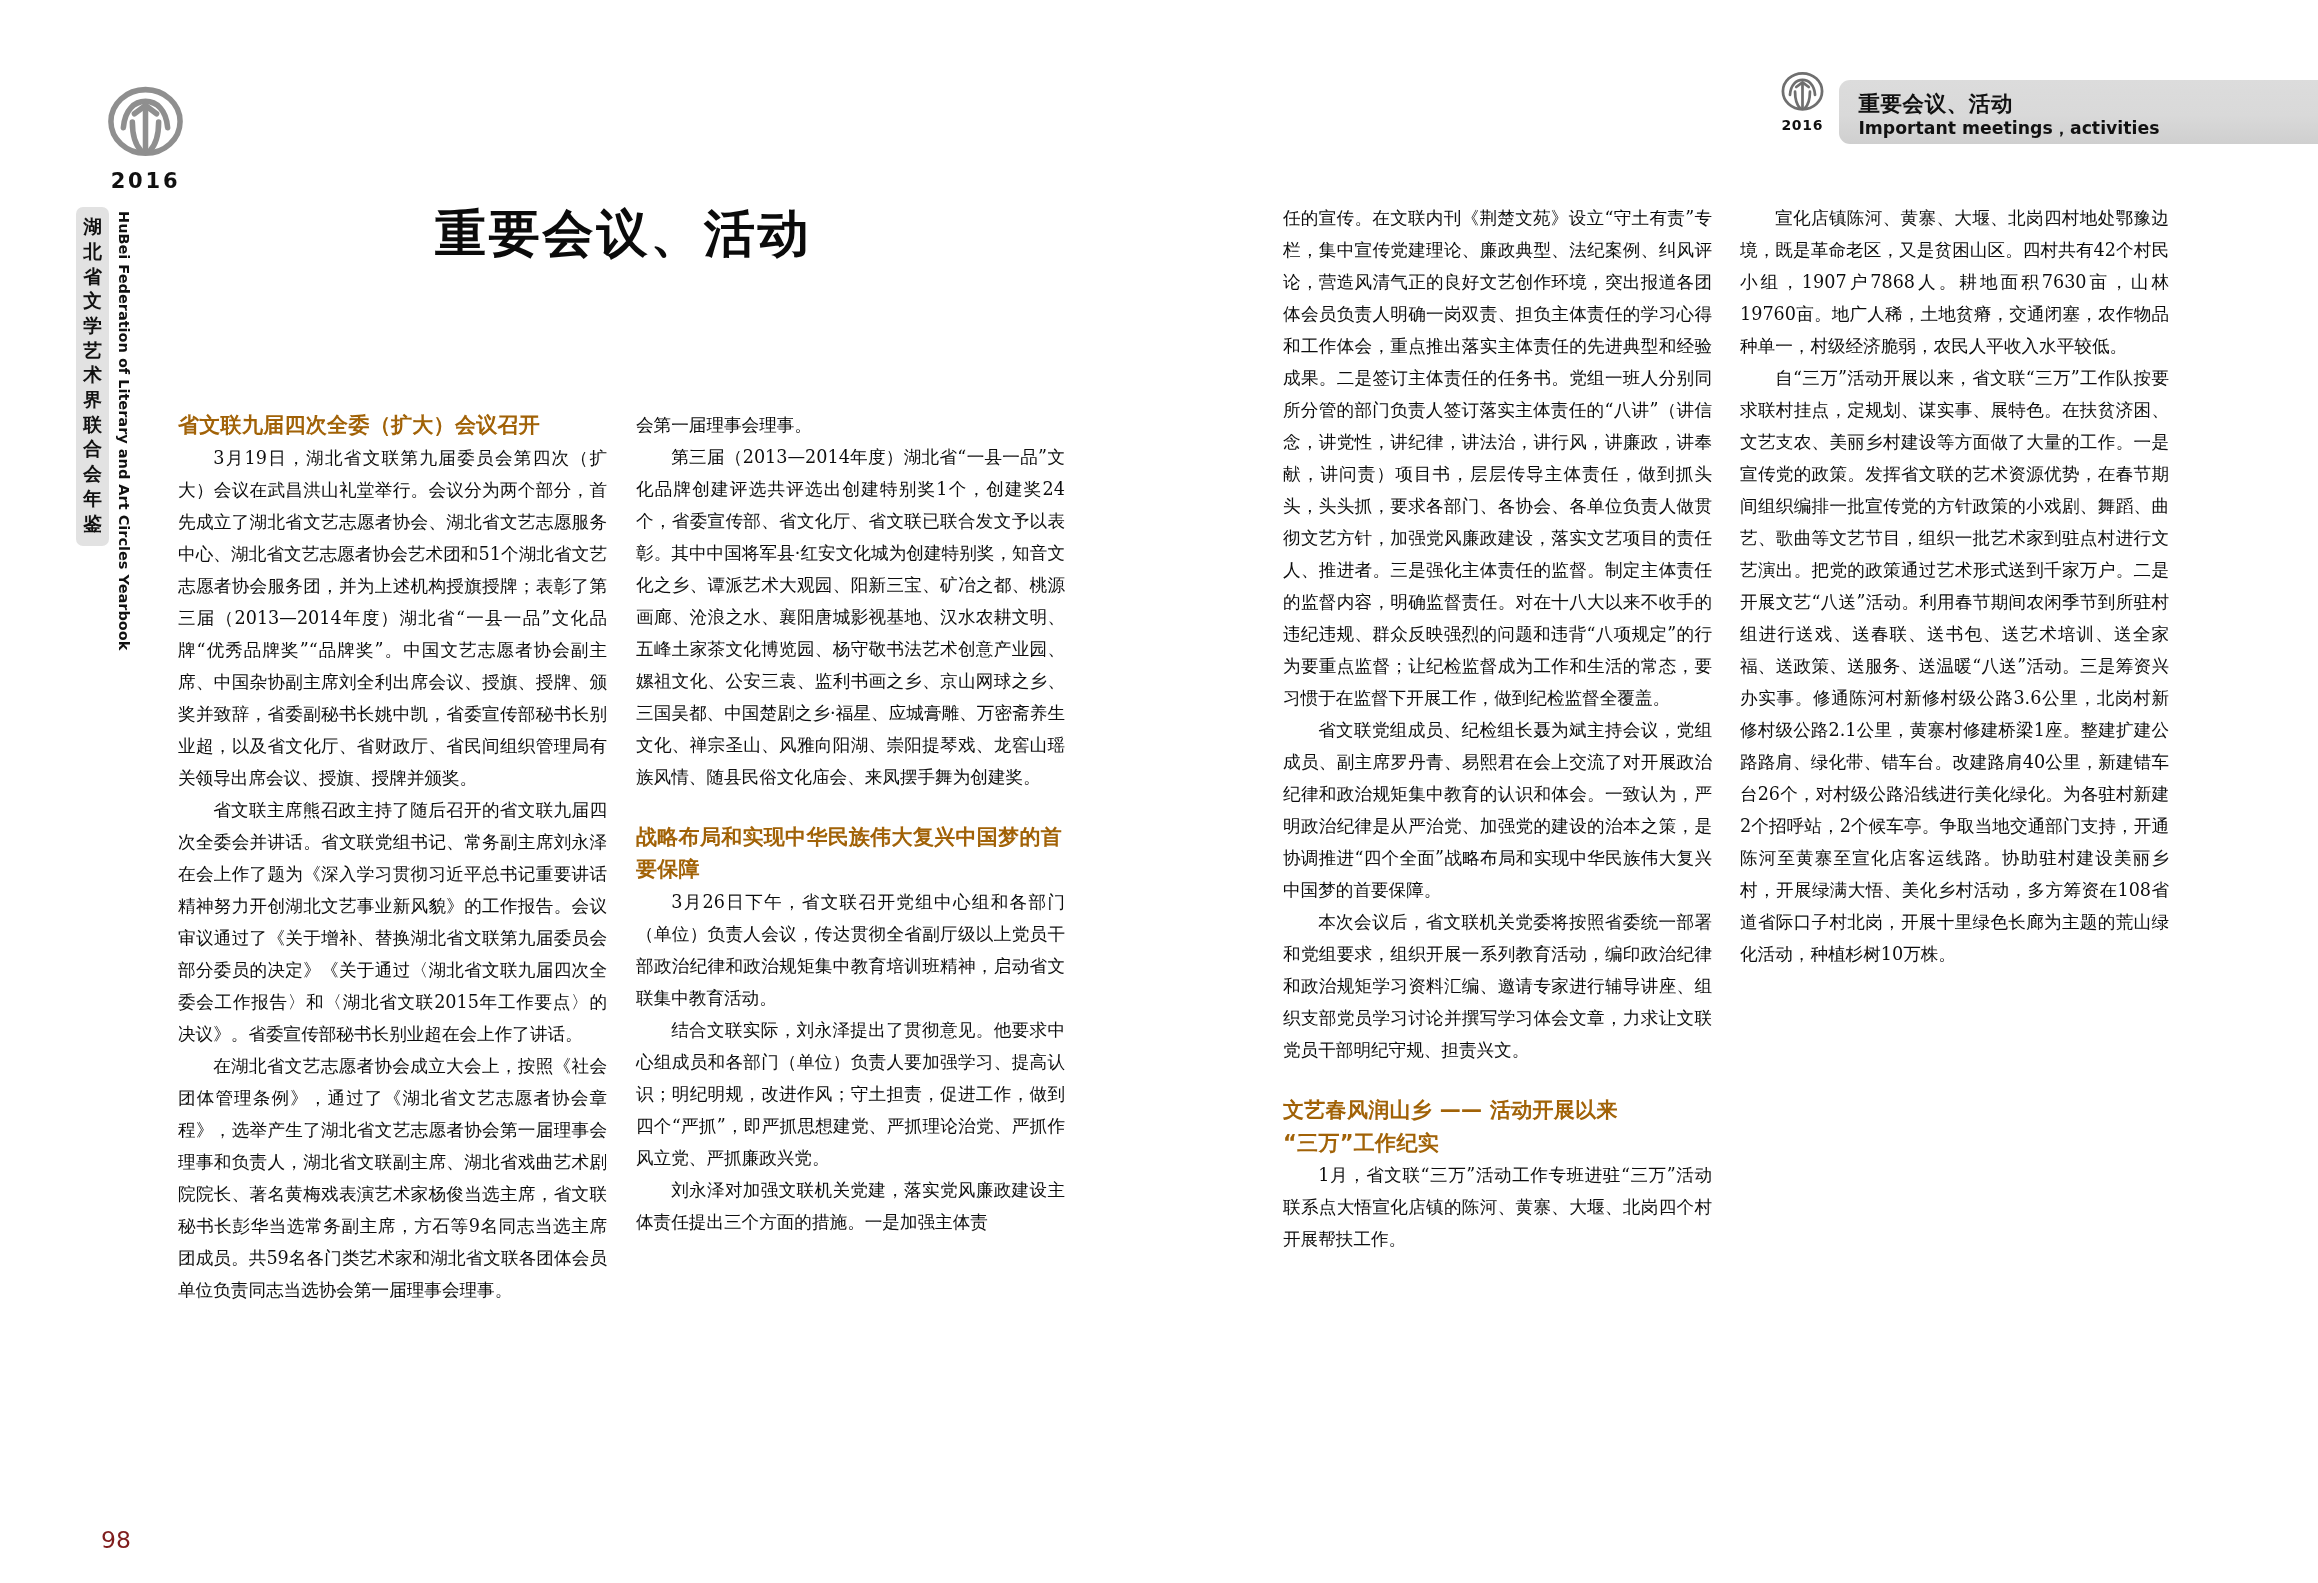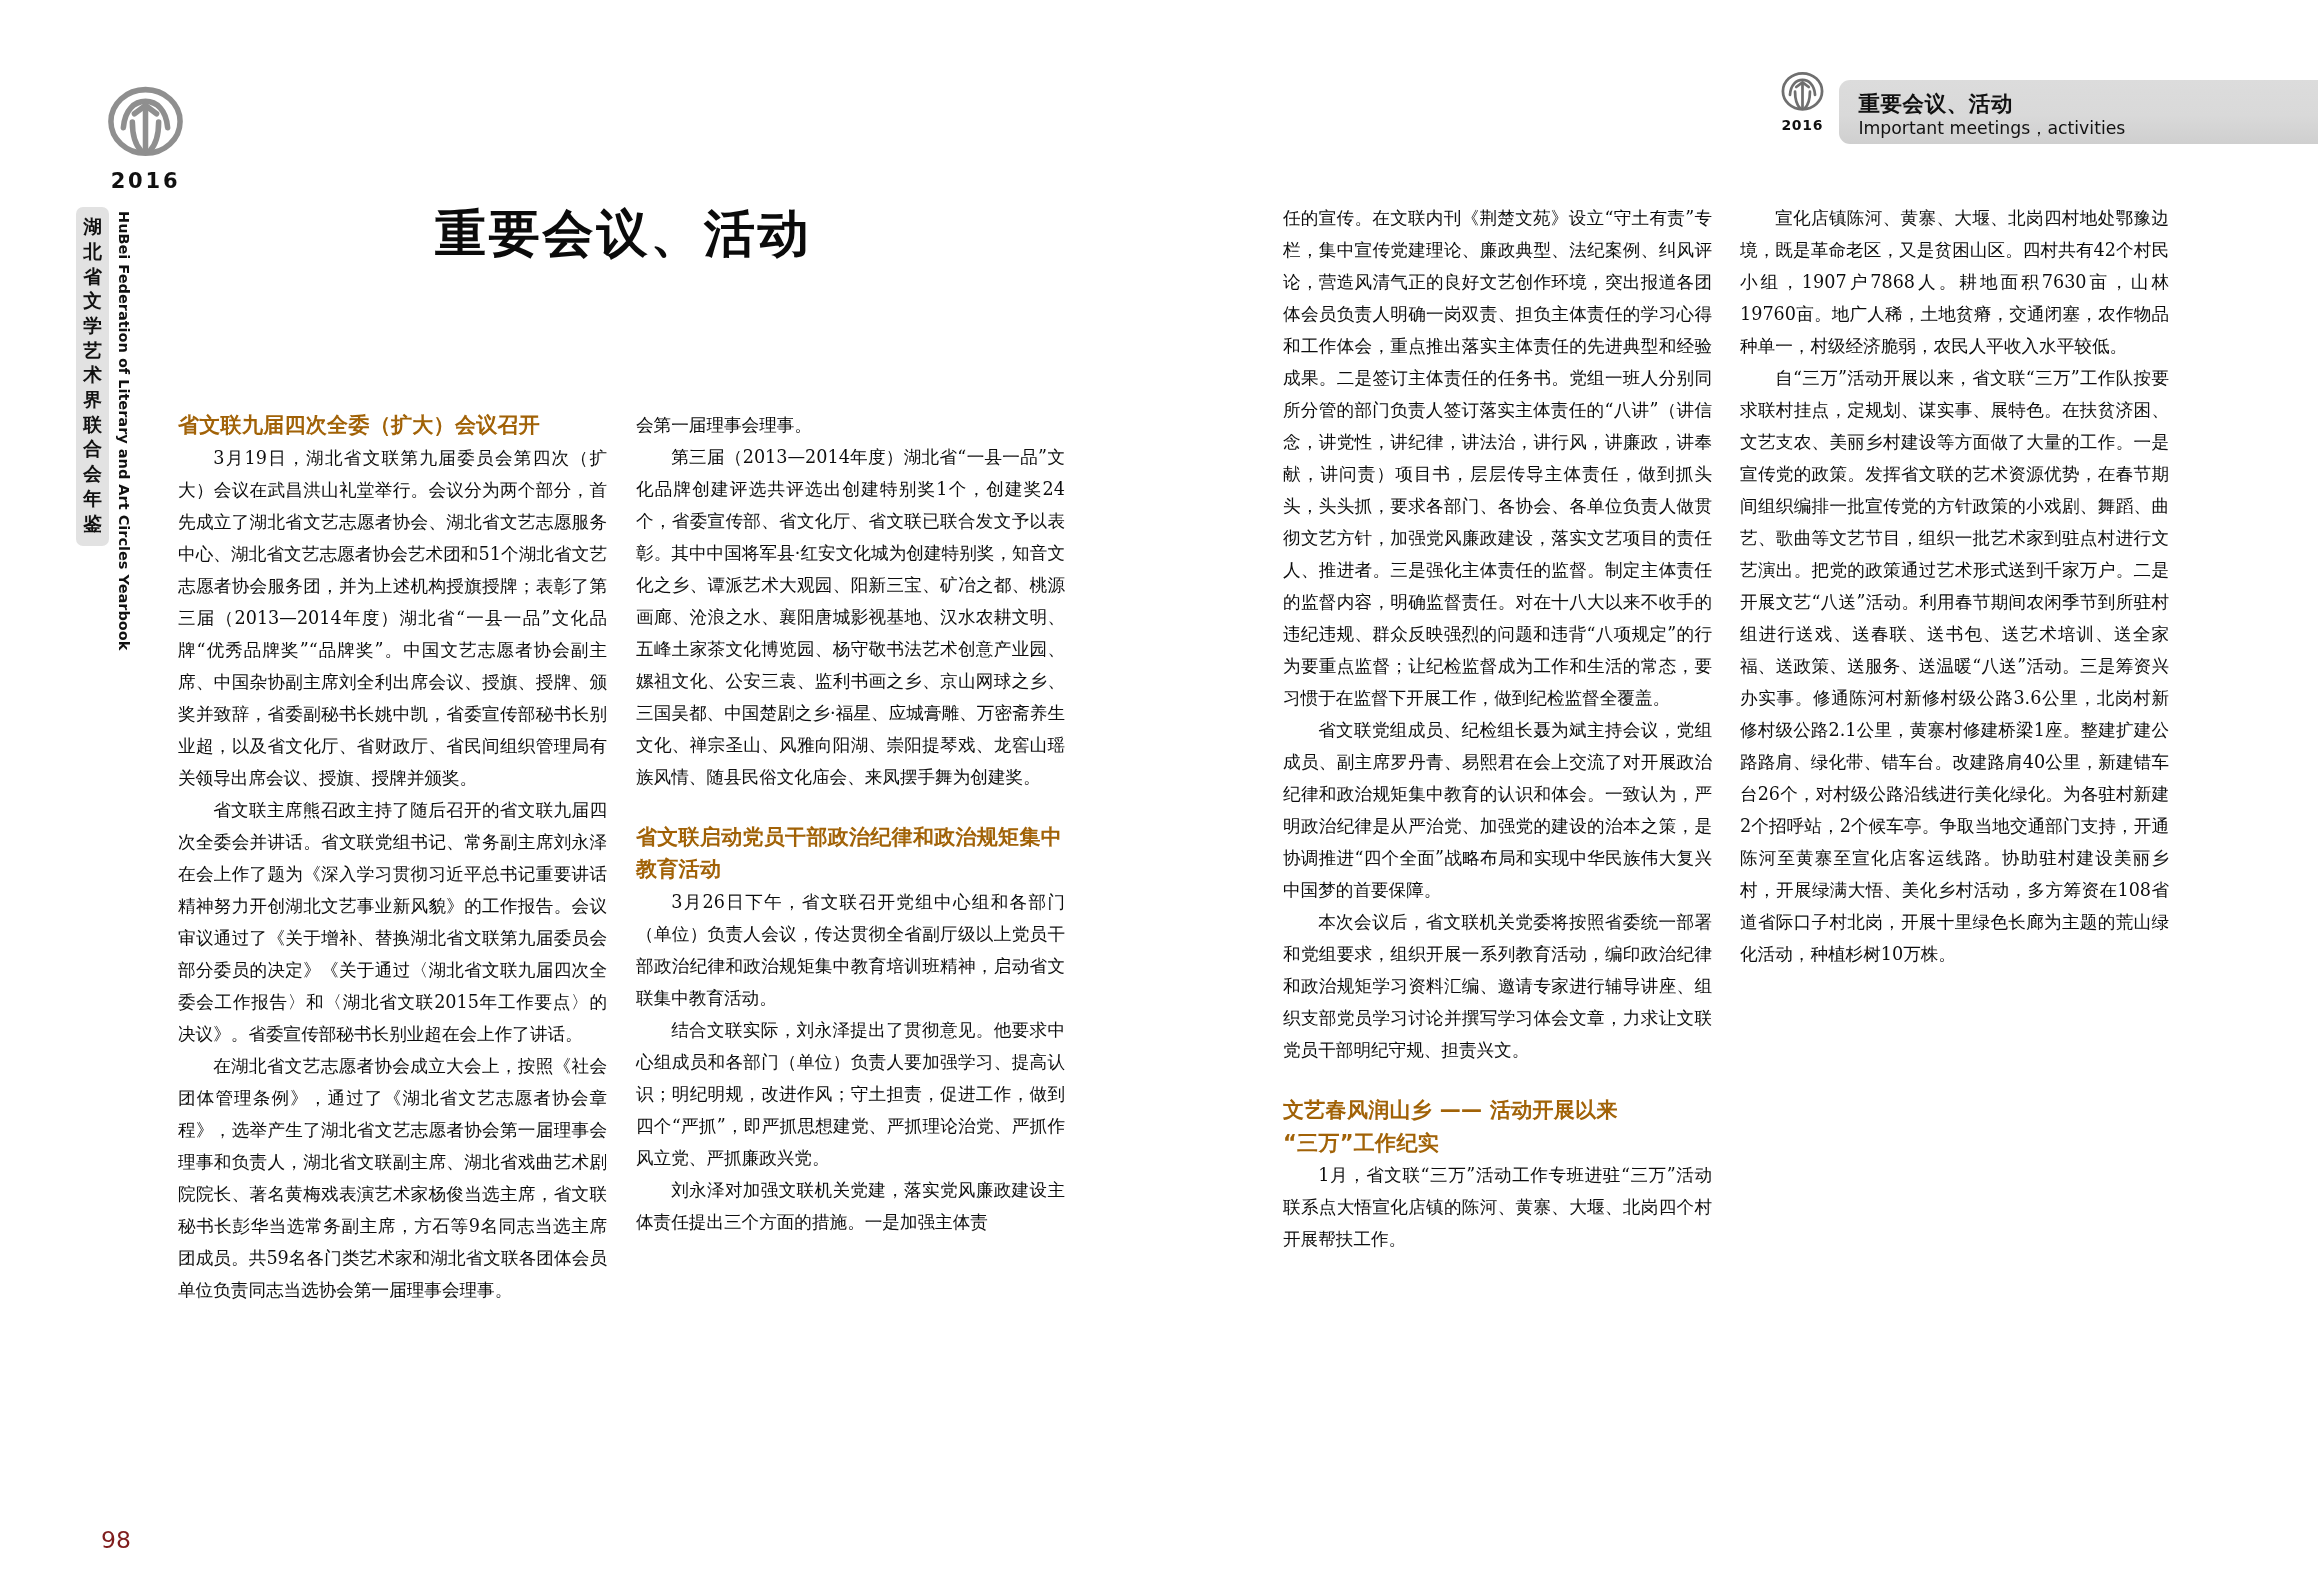--- a/index.html
+++ b/index.html
@@ -133,21 +133,21 @@
     font-weight: bold;
     font-size: 21.4px;
     color: #111;
     letter-spacing: 0.7px;
   }
   .rp-band .en {
     position: absolute;
     left: 19.4px;
     top: 36px;
     font-family: "DejaVu Sans", sans-serif;
-    font-weight: normal;
+    font-weight: bold;
     font-size: 17.3px;
     color: #111;
     letter-spacing: 0px;
   }
 
   
   .section-title {
     position: absolute;
     left: 435px;
     top: 200px;
@@ -253,21 +253,21 @@
     <div class="col" id="col1">
       <h2 class="first">省文联九届四次全委（扩大）会议召开</h2>
       <p>3月19日，湖北省文联第九届委员会第四次（扩大）会议在武昌洪山礼堂举行。会议分为两个部分，首先成立了湖北省文艺志愿者协会、湖北省文艺志愿服务中心、湖北省文艺志愿者协会艺术团和51个湖北省文艺志愿者协会服务团，并为上述机构授旗授牌；表彰了第三届（2013—2014年度）湖北省“一县一品”文化品牌“优秀品牌奖”“品牌奖”。中国文艺志愿者协会副主席、中国杂协副主席刘全利出席会议、授旗、授牌、颁奖并致辞，省委副秘书长姚中凯，省委宣传部秘书长别业超，以及省文化厅、省财政厅、省民间组织管理局有关领导出席会议、授旗、授牌并颁奖。</p>
       <p>省文联主席熊召政主持了随后召开的省文联九届四次全委会并讲话。省文联党组书记、常务副主席刘永泽在会上作了题为《深入学习贯彻习近平总书记重要讲话精神努力开创湖北文艺事业新风貌》的工作报告。会议审议通过了《关于增补、替换湖北省文联第九届委员会部分委员的决定》《关于通过〈湖北省文联九届四次全委会工作报告〉和〈湖北省文联2015年工作要点〉的决议》。省委宣传部秘书长别业超在会上作了讲话。</p>
       <p>在湖北省文艺志愿者协会成立大会上，按照《社会团体管理条例》，通过了《湖北省文艺志愿者协会章程》，选举产生了湖北省文艺志愿者协会第一届理事会理事和负责人，湖北省文联副主席、湖北省戏曲艺术剧院院长、著名黄梅戏表演艺术家杨俊当选主席，省文联秘书长彭华当选常务副主席，方石等9名同志当选主席团成员。共59名各门类艺术家和湖北省文联各团体会员单位负责同志当选协会第一届理事会理事。</p>
     </div>
 
     <div class="col" id="col2">
       <p class="noindent">会第一届理事会理事。</p>
       <p>第三届（2013—2014年度）湖北省“一县一品”文化品牌创建评选共评选出创建特别奖1个，创建奖24个，省委宣传部、省文化厅、省文联已联合发文予以表彰。其中中国将军县·红安文化城为创建特别奖，知音文化之乡、谭派艺术大观园、阳新三宝、矿冶之都、桃源画廊、沧浪之水、襄阳唐城影视基地、汉水农耕文明、五峰土家茶文化博览园、杨守敬书法艺术创意产业园、嫘祖文化、公安三袁、监利书画之乡、京山网球之乡、三国吴都、中国楚剧之乡·福星、应城膏雕、万密斋养生文化、禅宗圣山、风雅向阳湖、崇阳提琴戏、龙窖山瑶族风情、随县民俗文化庙会、来凤摆手舞为创建奖。</p>
-      <h2 class="spaced">省文联启动党员干部政治纪律和政治规矩集中教育活动</h2>
+      <h2 class="spaced">战略布局和实现中华民族伟大复兴中国梦的首要保障</h2>
       <p>3月26日下午，省文联召开党组中心组和各部门（单位）负责人会议，传达贯彻全省副厅级以上党员干部政治纪律和政治规矩集中教育培训班精神，启动省文联集中教育活动。</p>
       <p>结合文联实际，刘永泽提出了贯彻意见。他要求中心组成员和各部门（单位）负责人要加强学习、提高认识；明纪明规，改进作风；守土担责，促进工作，做到四个“严抓”，即严抓思想建党、严抓理论治党、严抓作风立党、严抓廉政兴党。</p>
       <p>刘永泽对加强文联机关党建，落实党风廉政建设主体责任提出三个方面的措施。一是加强主体责</p>
     </div>
 
     <div class="folio" id="folio-left">98</div>
   </div>
 
   <div class="page right">
     

